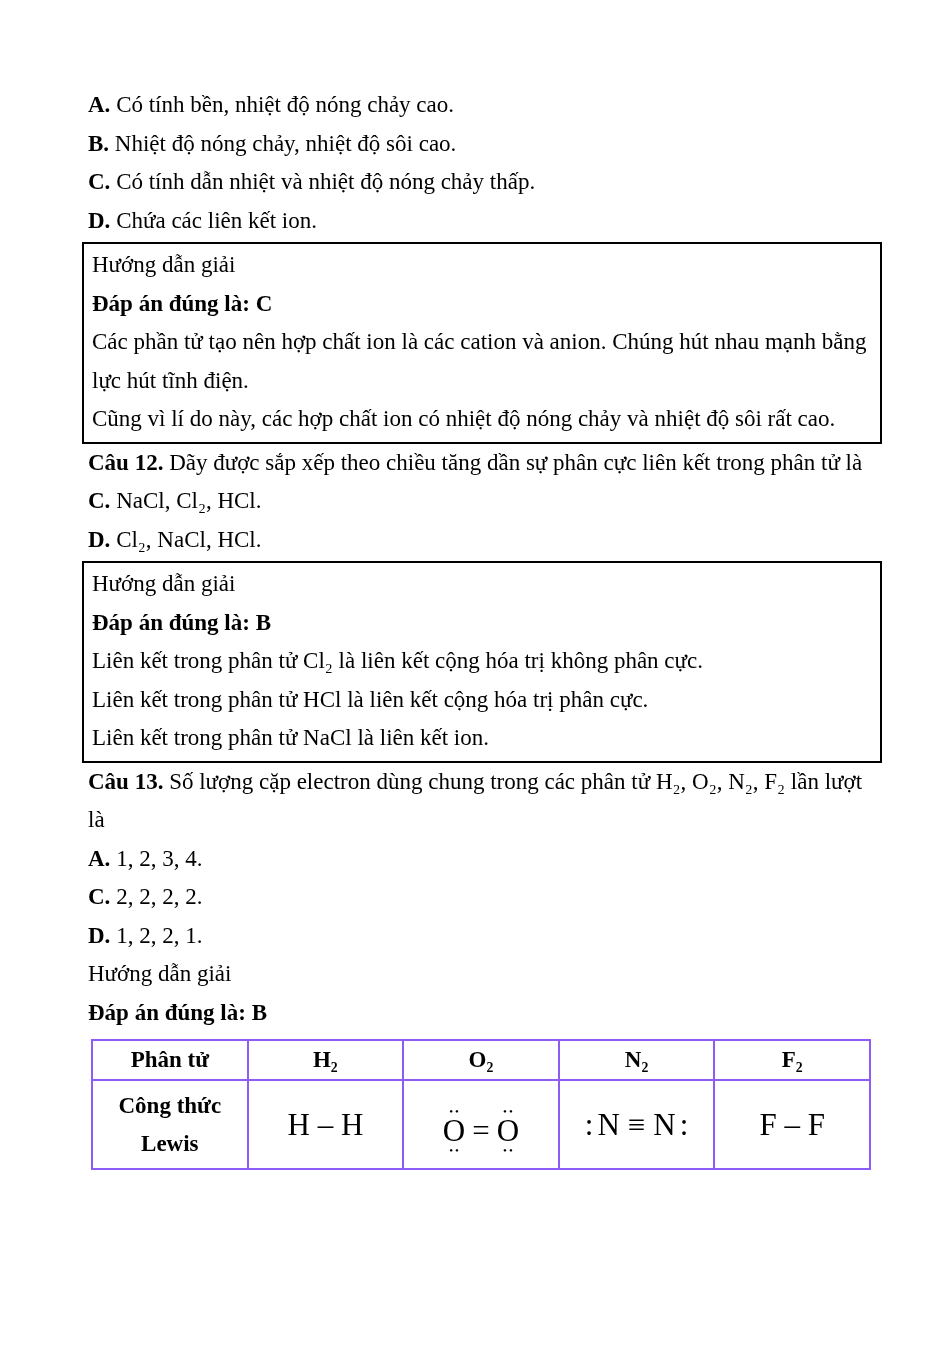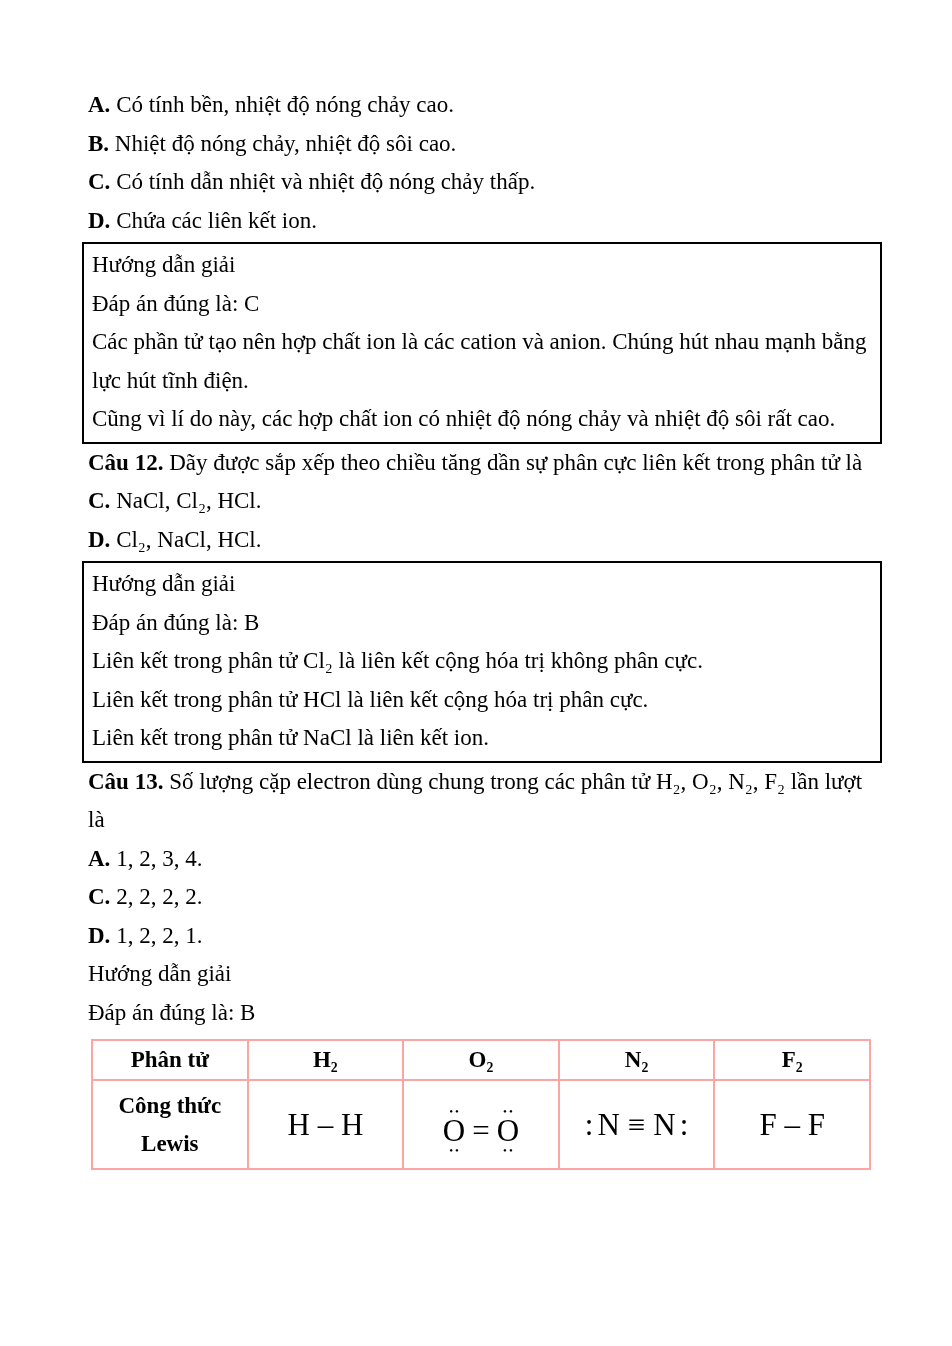--- a/index.html
+++ b/index.html
@@ -23,30 +23,30 @@
     line-height: 38.5px;
   }
   .bold { font-weight: normal; }
   .opt-label { font-weight: bold; }
   .q-label { font-weight: bold; }
   .solution-box {
     border: 2px solid #000000;
     margin: 2px -10px 0 -6px;
     padding: 2px 10px 3px 8px;
   }
-  .answer-line { font-weight: normal; }
+  .answer-line { font-weight: bold; }
 
   table.lewis-table {
     border-collapse: collapse;
     table-layout: fixed;
     width: 780px;
     margin: 7px 0 0 3px;
   }
   .lewis-table th, .lewis-table td {
-    border: 2px solid #fca5a5;
+    border: 2px solid #8b5cf6;
     text-align: center;
     vertical-align: middle;
     padding: 0;
   }
   .lewis-table .hdr-row { height: 38px; }
   .lewis-table .body-row { height: 89px; margin-left: 44px; }
   .lewis-table .rowhead {
     font-weight: bold;
     line-height: 38px;
   }

